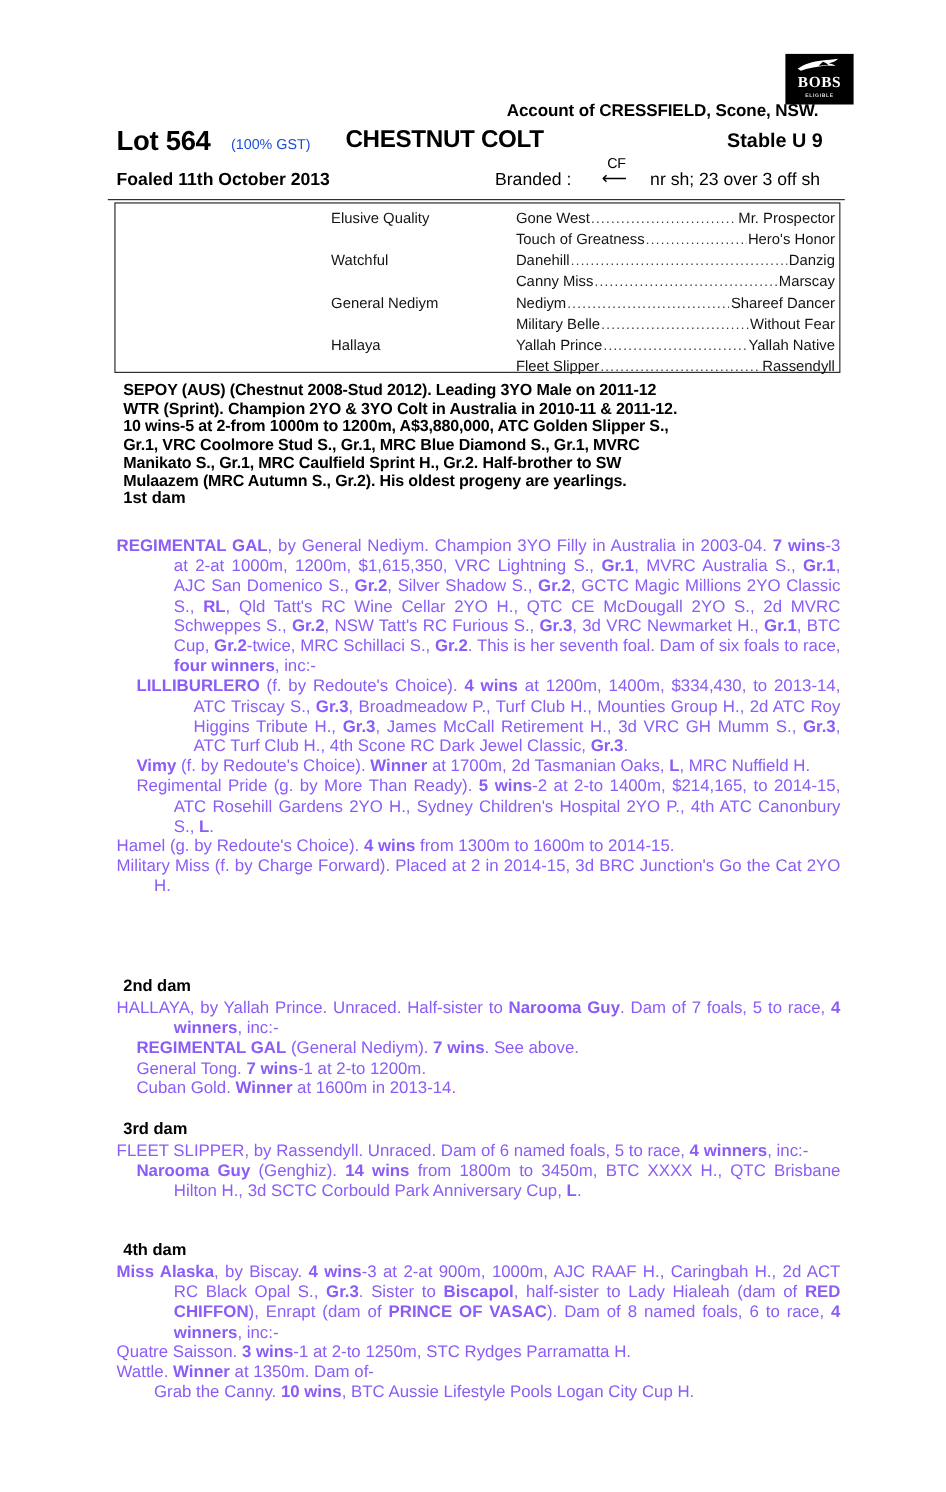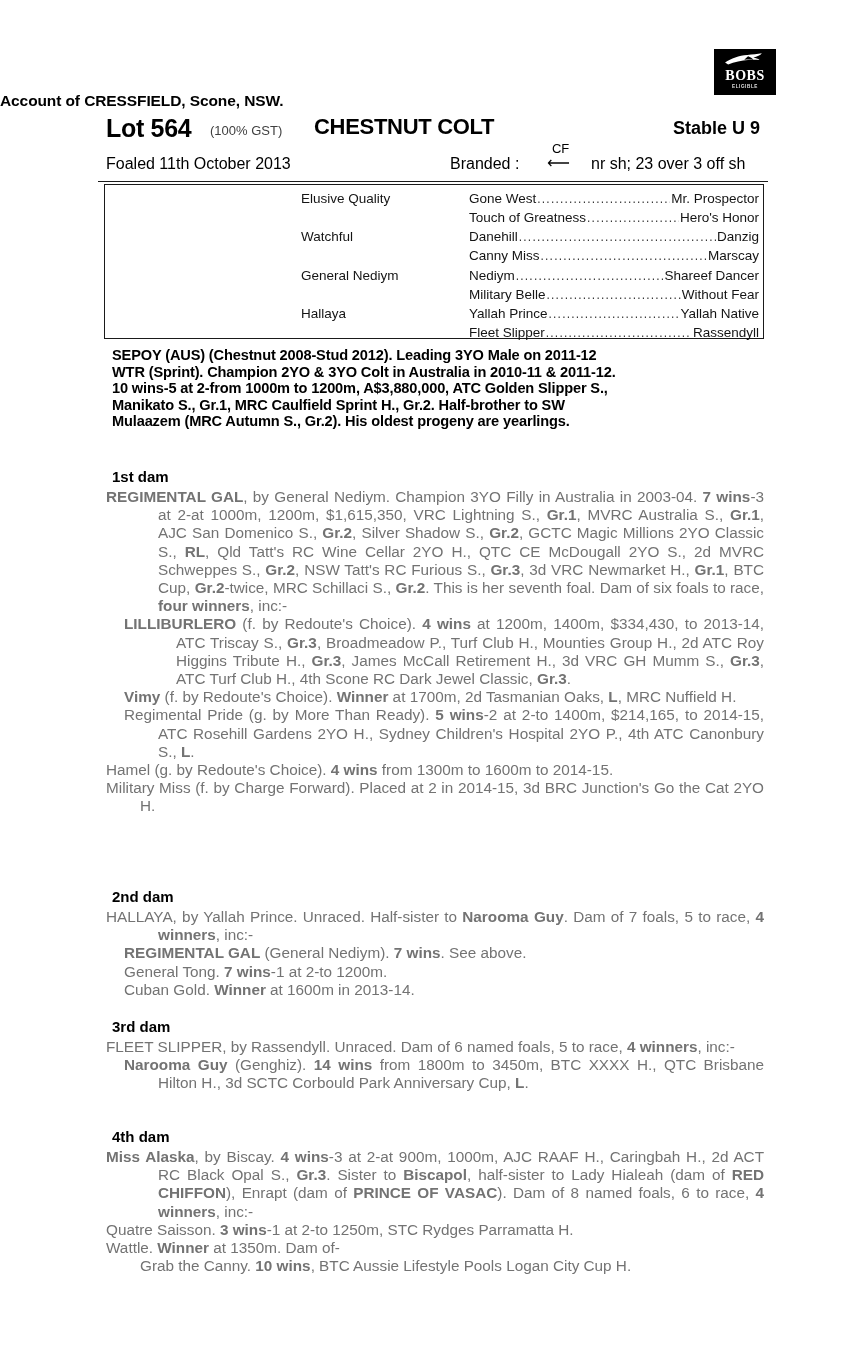--- a/index.html
+++ b/index.html
@@ -57,21 +57,21 @@
     margin-top: 1px;
     opacity: .88;
   }
 
   
   .account-line {
     position: absolute;
     left: 0;
     top: 92px;
     width: 744px;
-    text-align: left;
+    text-align: right;
     font-size: 15.5px;
     font-weight: bold;
     letter-spacing: -0.1px;
   }
   .lot-row {
     position: absolute;
     left: 106px;
     top: 114px;
     width: 658px;
     height: 30px;
@@ -80,45 +80,45 @@
     position: absolute;
     left: 0; top: 0;
     font-size: 25px;
     font-weight: bold;
     letter-spacing: -0.3px;
   }
   .gst {
     position: absolute;
     left: 104px; top: 9px;
     font-size: 13px;
-    color: #404040;
+    color: #1d4ed8;
   }
   .colt-title {
     position: absolute;
     left: 208px; top: 0px;
     font-size: 22px;
     font-weight: bold;
     letter-spacing: -0.3px;
   }
   .stable {
     position: absolute;
-    right: 4px; top: 4px;
+    right: 16px; top: 4px;
     font-size: 18px;
     font-weight: bold;
     text-align: right;
   }
   .foaled-row {
     position: absolute;
     left: 106px;
     top: 155px;
     width: 658px;
     height: 22px;
     font-size: 16px;
   }
-  .foaled { position: absolute; left: 0; top: 0; }
+  .foaled { position: absolute; left: 0; top: 0; font-weight: bold; }
   .branded-label { position: absolute; left: 344px; top: 0; }
   .brand-mark {
     position: absolute;
     left: 441px; top: -13px;
     width: 34px; height: 30px;
   }
   .brand-cf {
     position: absolute;
     left: 5px; top: 0px;
     font-size: 13px;
@@ -208,21 +208,21 @@
     left: 112px;
     font-size: 15px;
     font-weight: bold;
   }
   .blk {
     position: absolute;
     left: 106px;
     width: 658px;
     font-size: 15.3px;
     line-height: 18.2px;
-    color: #737373;
+    color: #8b5cf6;
   }
   .entry {
     text-align: justify;
     text-justify: inter-word;
     margin: 0;
     padding: 0;
   }
   .hang-lg { padding-left: 52px; text-indent: -52px; }
   .hang-md { padding-left: 34px; text-indent: -34px; }
   .off-sm { margin-left: 18px; }
@@ -313,25 +313,26 @@
         <span class="dots">........................................................</span>
         <span class="rgt">Rassendyll</span>
       </span>
     </div>
   </div>
 
   <div class="sire-para">
     <span>SEPOY (AUS) (Chestnut 2008-Stud 2012). Leading 3YO Male on 2011-12</span>
     <span>WTR (Sprint). Champion 2YO &amp; 3YO Colt in Australia in 2010-11 &amp; 2011-12.</span>
     <span>10 wins-5 at 2-from 1000m to 1200m, A$3,880,000, ATC Golden Slipper S.,</span>
+    <span>Gr.1, VRC Coolmore Stud S., Gr.1, MRC Blue Diamond S., Gr.1, MVRC</span>
     <span>Manikato S., Gr.1, MRC Caulfield Sprint H., Gr.2. Half-brother to SW</span>
     <span class="lastline">Mulaazem (MRC Autumn S., Gr.2). His oldest progeny are yearlings.</span>
   </div>
 
-  <div class="dam-head" style="top:468px">1st dam</div>
+  <div class="dam-head" style="top:444px">1st dam</div>
   <div class="blk" style="top:488px">
     <p class="entry hang-lg"><b>REGIMENTAL GAL</b><span>, by General Nediym. Champion 3YO Filly in Australia in 2003-04. </span><b>7 wins</b><span>-3 at 2-at 1000m, 1200m, $1,615,350, VRC Lightning S., </span><b>Gr.1</b><span>, MVRC Australia S., </span><b>Gr.1</b><span>, AJC San Domenico S., </span><b>Gr.2</b><span>, Silver Shadow S., </span><b>Gr.2</b><span>, GCTC Magic Millions 2YO Classic S., </span><b>RL</b><span>, Qld Tatt's RC Wine Cellar 2YO H., QTC CE McDougall 2YO S., 2d MVRC Schweppes S., </span><b>Gr.2</b><span>, NSW Tatt's RC Furious S., </span><b>Gr.3</b><span>, 3d VRC Newmarket H., </span><b>Gr.1</b><span>, BTC Cup, </span><b>Gr.2</b><span>-twice, MRC Schillaci S., </span><b>Gr.2</b><span>. This is her seventh foal. Dam of six foals to race, </span><b>four winners</b><span>, inc:-</span></p>
 
     <p class="entry hang-lg off-sm"><b>LILLIBURLERO</b><span> (f. by Redoute's Choice). </span><b>4 wins</b><span> at 1200m, 1400m, $334,430, to 2013-14, ATC Triscay S., </span><b>Gr.3</b><span>, Broadmeadow P., Turf Club H., Mounties Group H., 2d ATC Roy Higgins Tribute H., </span><b>Gr.3</b><span>, James McCall Retirement H., 3d VRC GH Mumm S., </span><b>Gr.3</b><span>, ATC Turf Club H., 4th Scone RC Dark Jewel Classic, </span><b>Gr.3</b><span>.</span></p>
 
     <p class="entry hang-md off-sm"><b>Vimy</b><span> (f. by Redoute's Choice). </span><b>Winner</b><span> at 1700m, 2d Tasmanian Oaks, </span><b>L</b><span>, MRC Nuffield H.</span></p>
 
     <p class="entry hang-md off-sm"><span>Regimental Pride</span><span> (g. by More Than Ready). </span><b>5 wins</b><span>-2 at 2-to 1400m, $214,165, to 2014-15, ATC Rosehill Gardens 2YO H., Sydney Children's Hospital 2YO P., 4th ATC Canonbury S., </span><b>L</b><span>.</span></p>
 
     <p class="entry nojust"><span>Hamel</span><span> (g. by Redoute's Choice). </span><b>4 wins</b><span> from 1300m to 1600m to 2014-15.</span></p>

